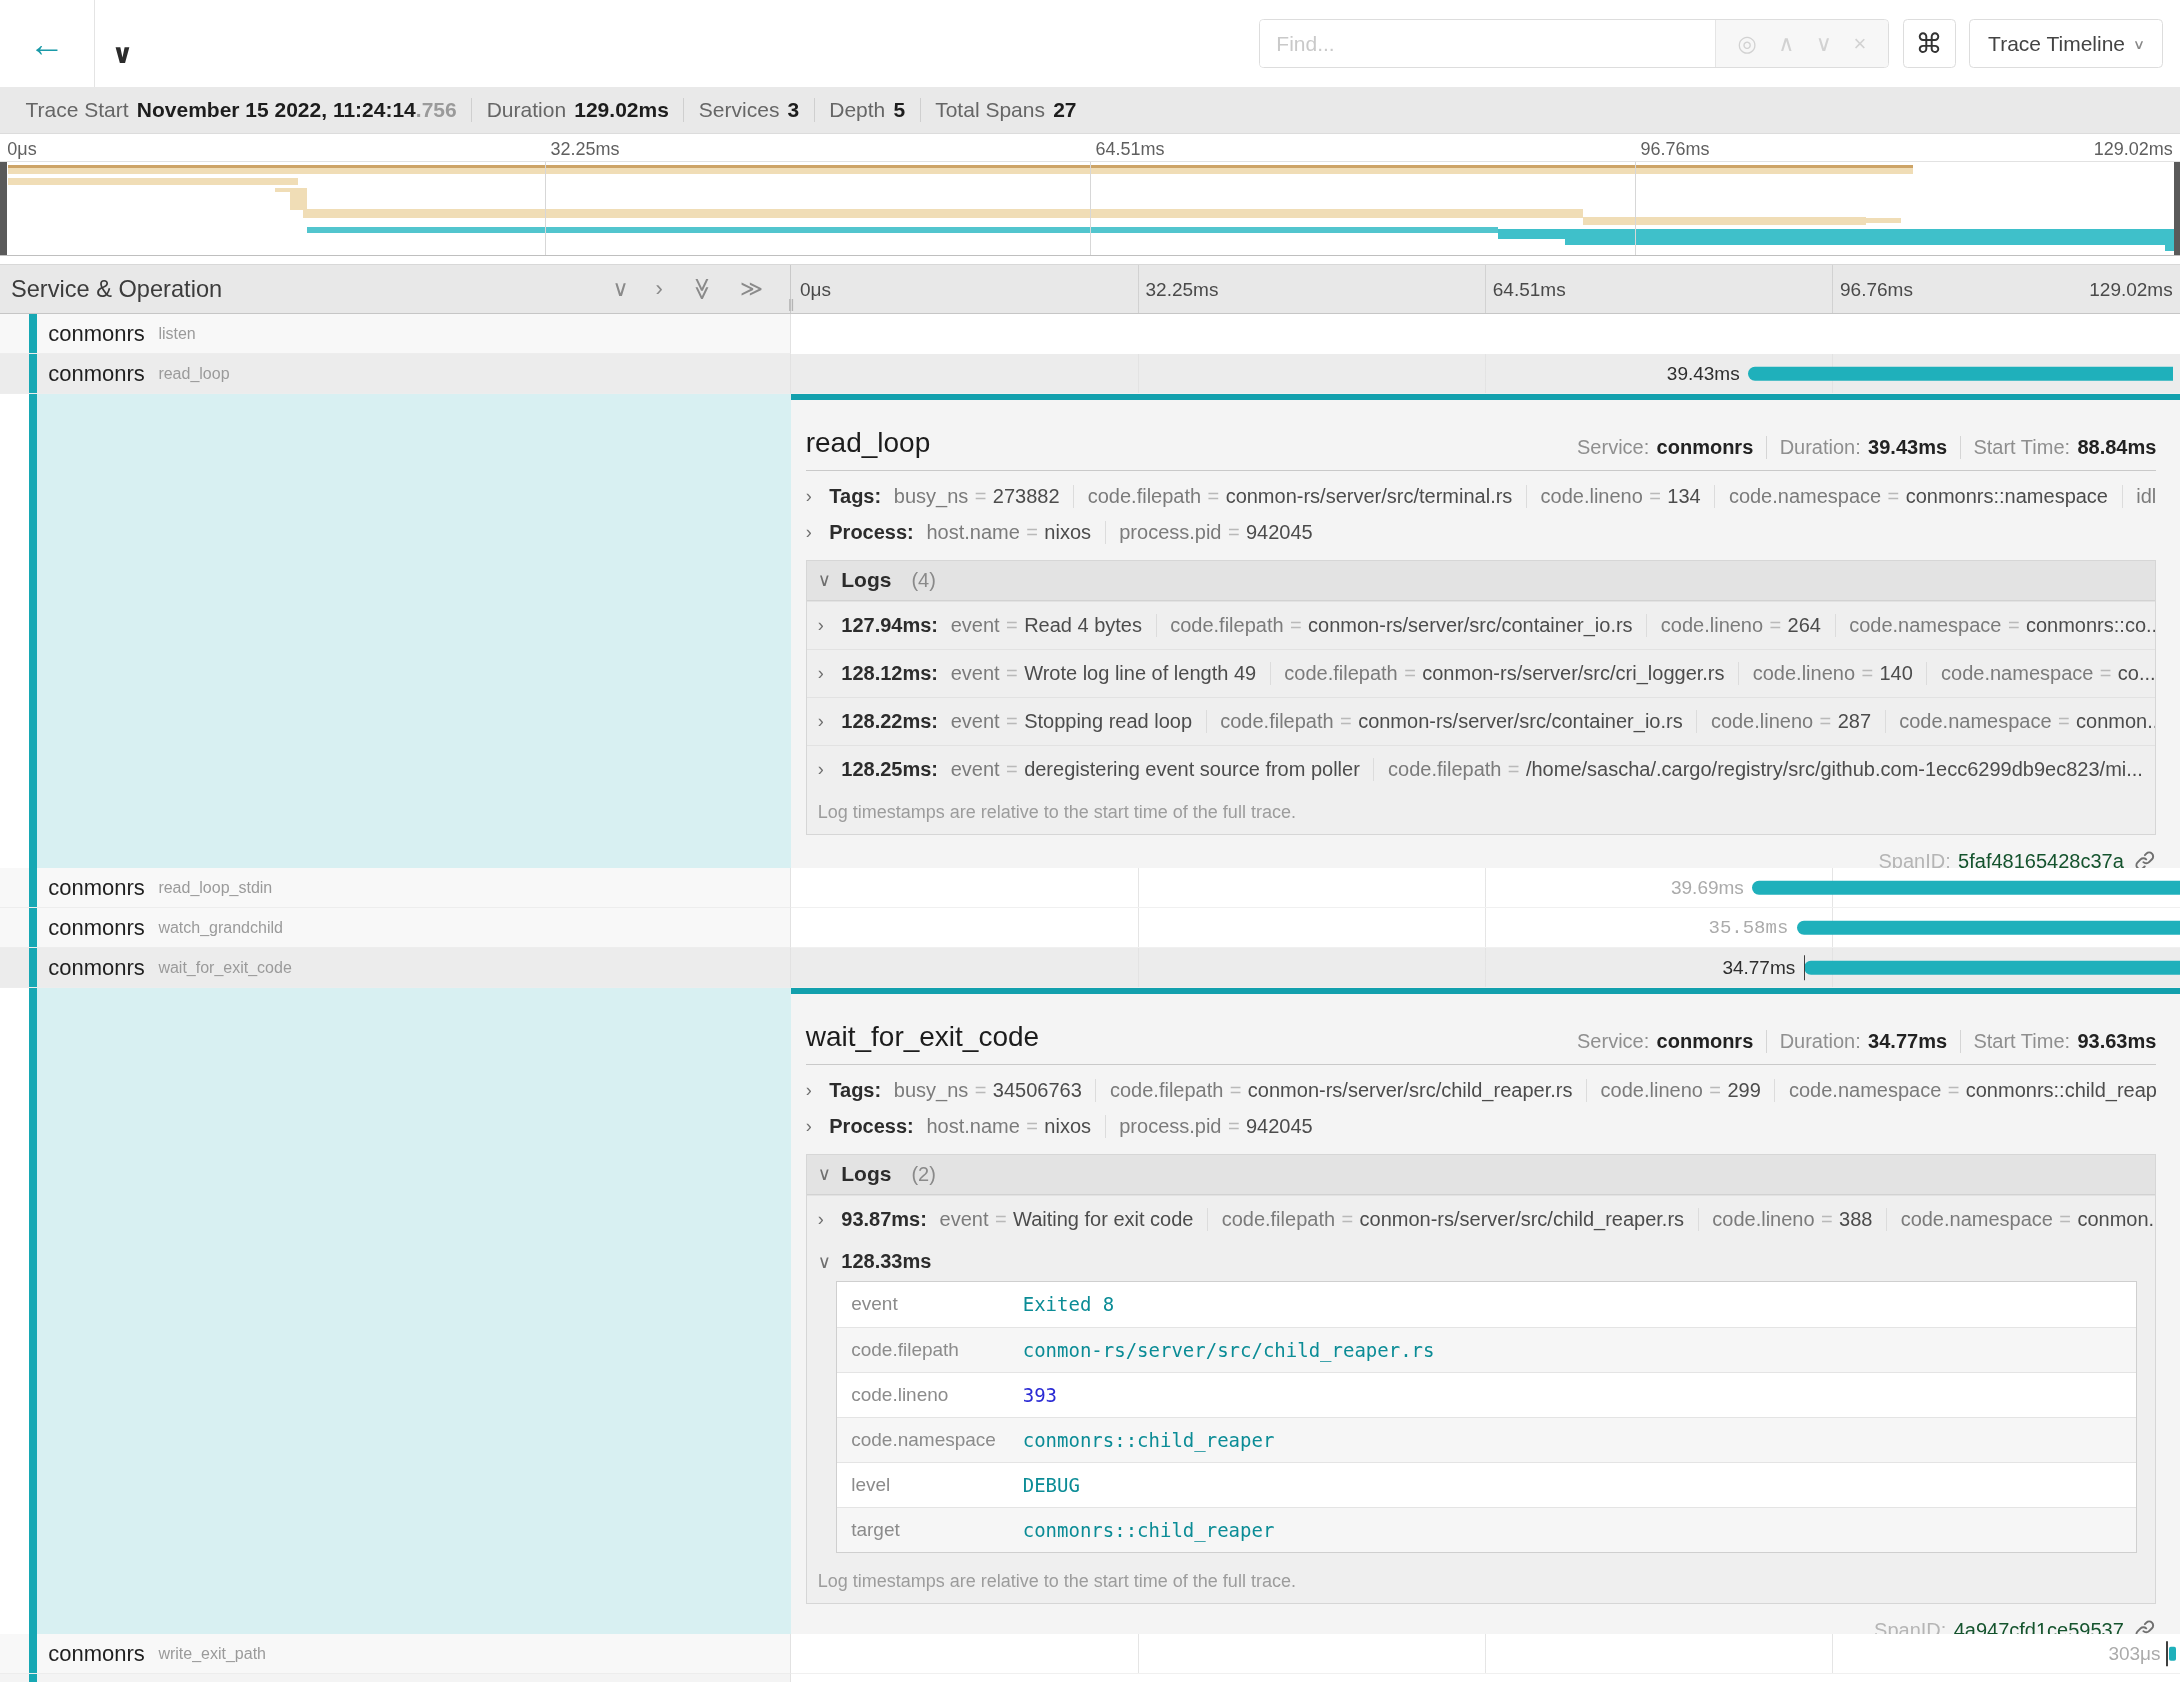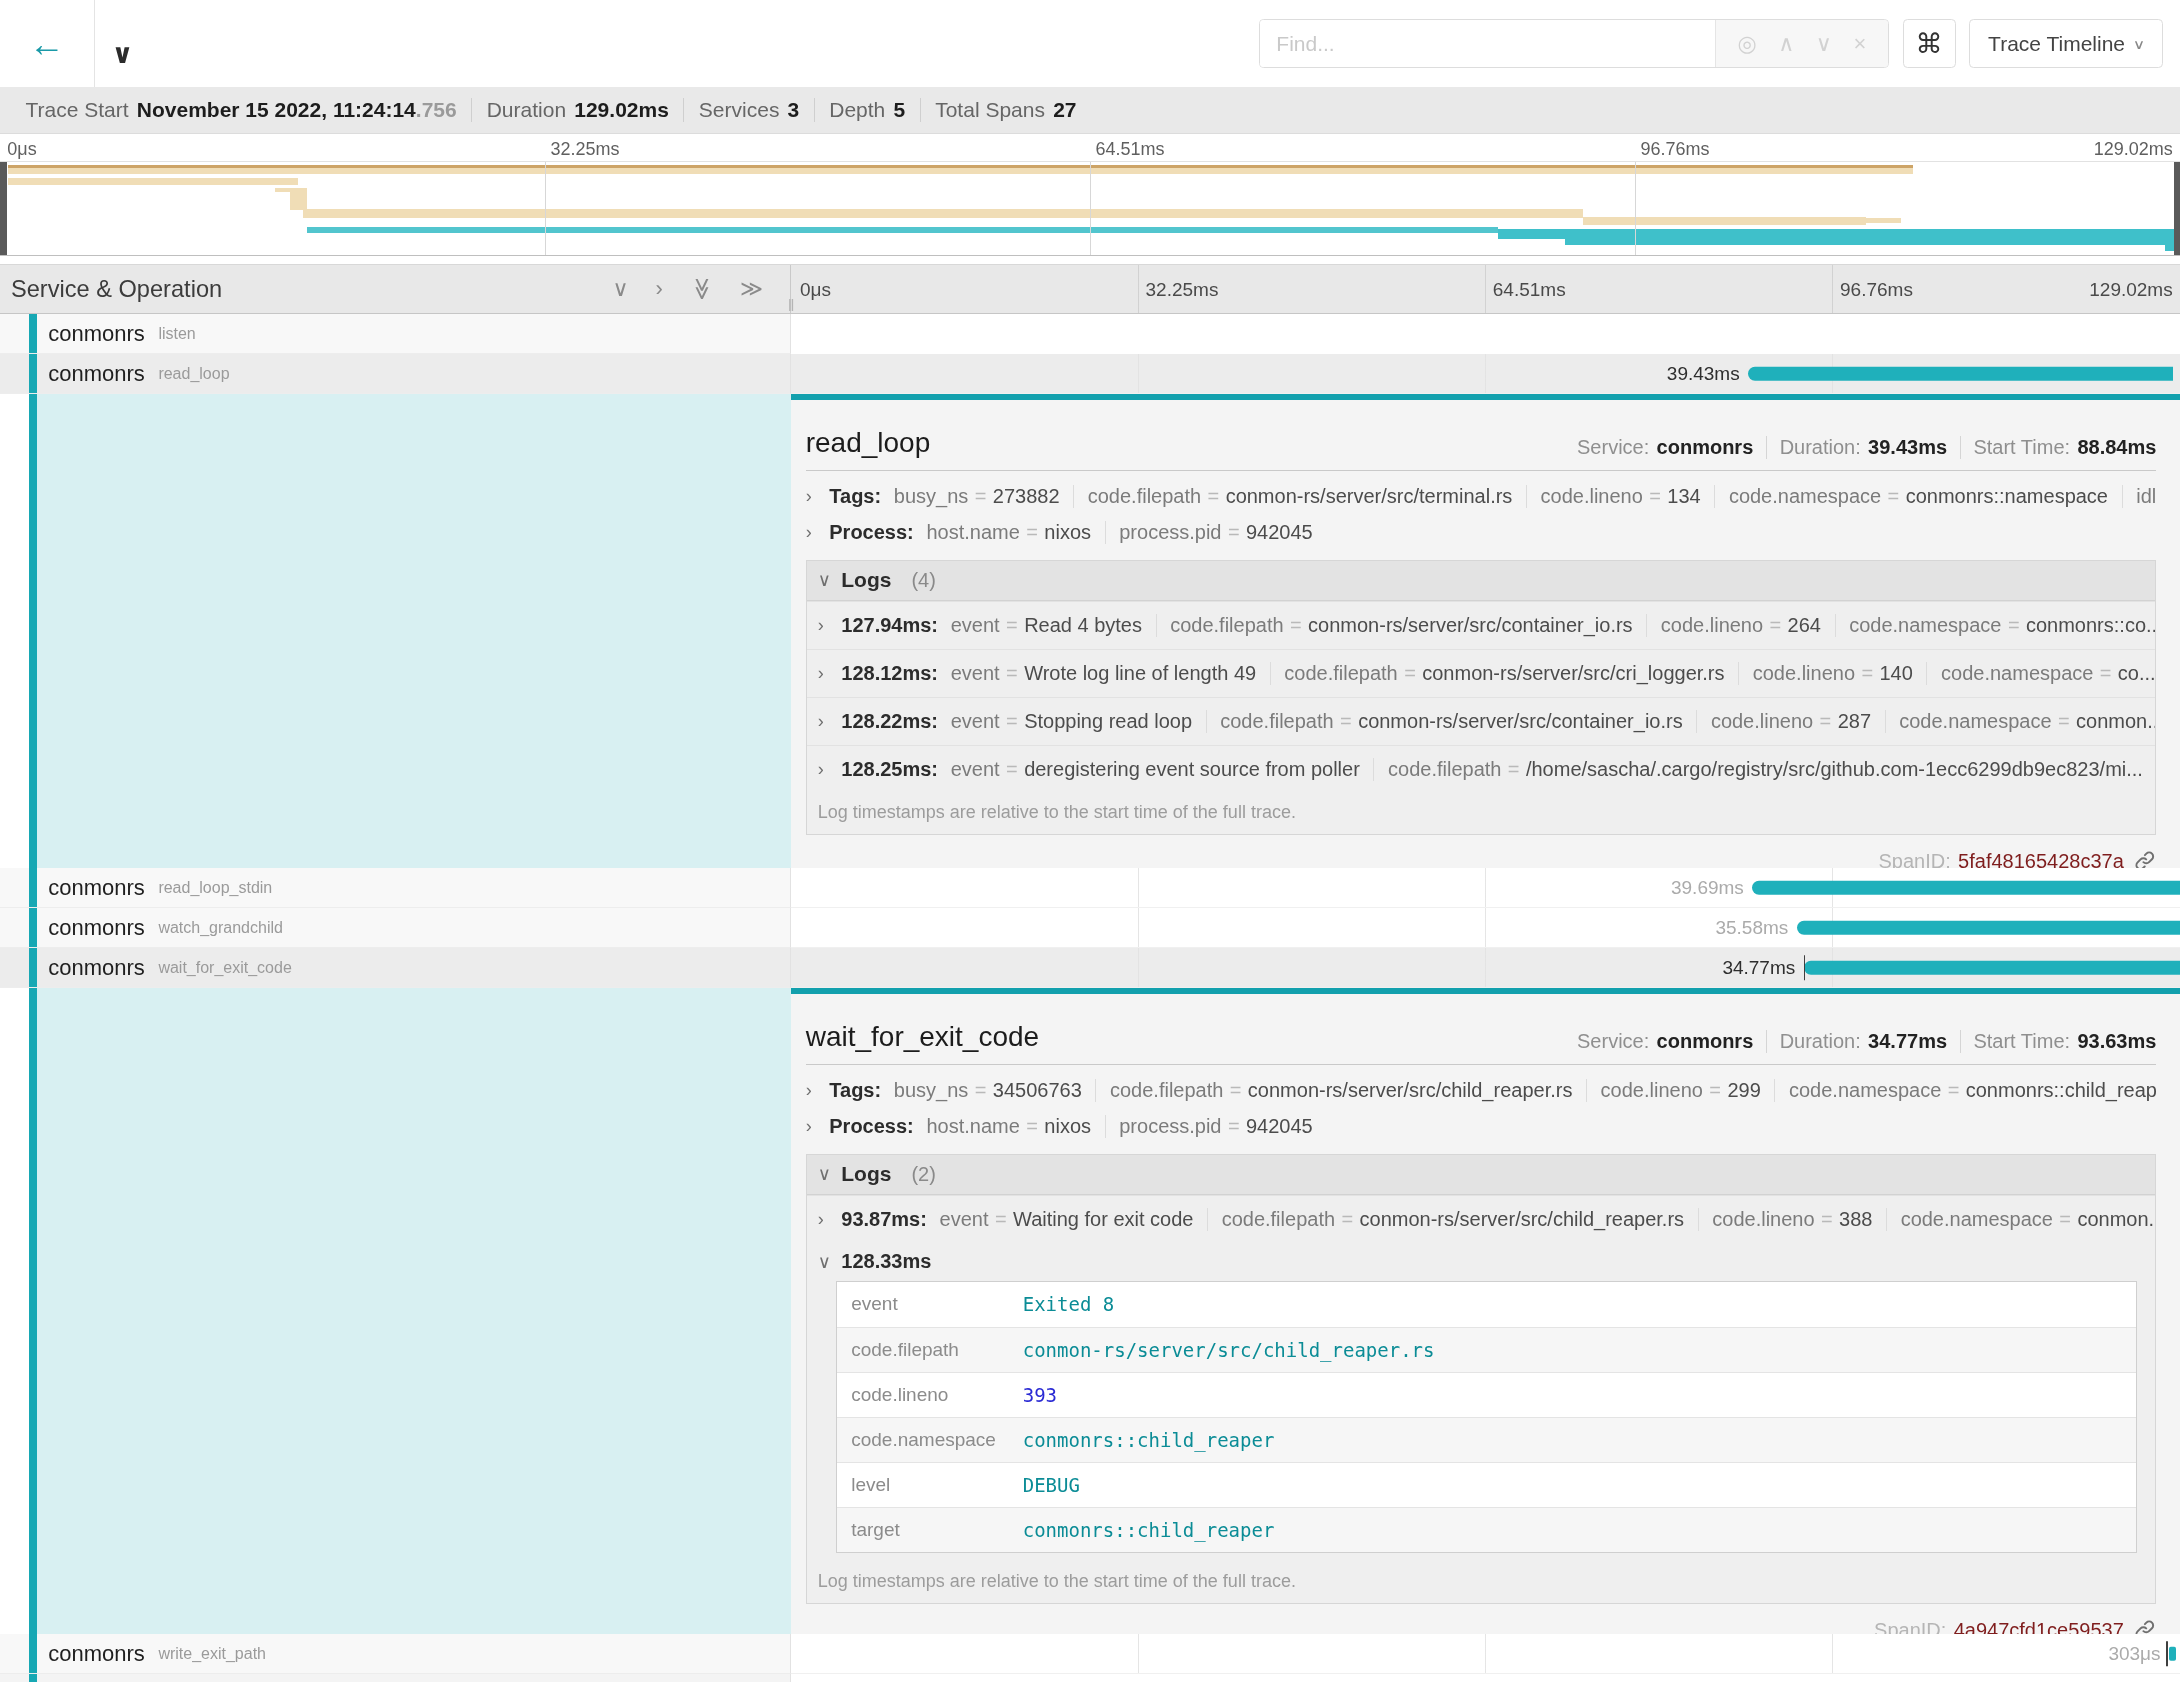--- a/index.html
+++ b/index.html
@@ -108,21 +108,21 @@
   .logs-note { font-size:18px; color:#9c9c9c; padding:9px 0 11px 11px; }
   .log-sub { display:flex; align-items:center; height:38px; padding-left:11px; font-size:20px; cursor:pointer; }
   .log-table { margin:0 18px 9px 29px; background:#fff; border:0.9px solid #cfcfcf; }
   .lt-row { display:flex; align-items:center; height:45px; border-top:0.9px solid #e4e4e4; font-size:19px; }
   .lt-row:first-child { border-top:none; }
   .lt-row:nth-child(even) { background:#f6f6f6; }
   .lt-key { width:186px; padding-left:14.5px; color:#8b8b8b; flex:none; }
   .lt-val { font-family:"DejaVu Sans Mono", monospace; font-size:19px; }
   .spanid-row { display:flex; justify-content:flex-end; align-items:center; height:42px; margin-top:5.5px; font-size:20px; }
   .spanid-label { color:#b5b5b5; margin-right:7.3px; }
-  .spanid-value { color:#7f1d1d; }
+  .spanid-value { color:#14532d; }
   .link-btn { margin-left:9px; display:flex; align-items:center; cursor:pointer; }
 
   .bottom-sliver { display:flex; height:9px; }
   .bottom-sliver .bs-left { width:791px; background:#f4f4f4; display:flex; border-right:0.9px solid #e2e2e2; }
   .bottom-sliver .bs-bar { width:8.2px; margin-left:29px; background:#17a8b4; }
 </style>
 </head>
 <body>
 
 <div class="app">
@@ -451,21 +451,21 @@
     </div>
 
     <div class="row">
       <div class="row-left">
         <div class="indent-bar"></div>
         <span class="svc">conmonrs</span>
         <span class="op">watch_grandchild</span>
       </div>
       <div class="row-right">
         <div class="bar round-left" style="left: 72.4%; width: 27.6%;"></div>
-        <div class="bar-label lab-gray" style="right: 28.2%;">35.58ms</div>
+        <div class="bar-label lab-gray" style="right: 28.2%; font-family: Liberation Mono, monospace;">35.58ms</div>
       </div>
     </div>
 
     <div class="row selected">
       <div class="row-left">
         <div class="indent-bar"></div>
         <span class="svc">conmonrs</span>
         <span class="op">wait_for_exit_code</span>
       </div>
       <div class="row-right">

